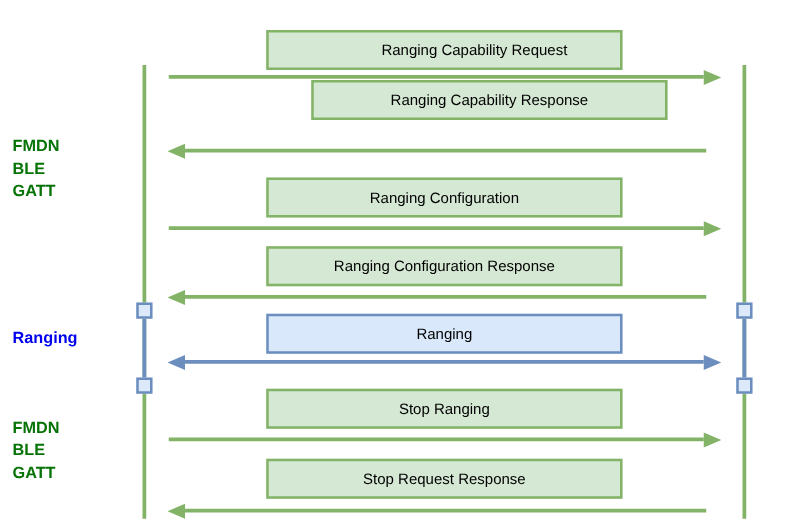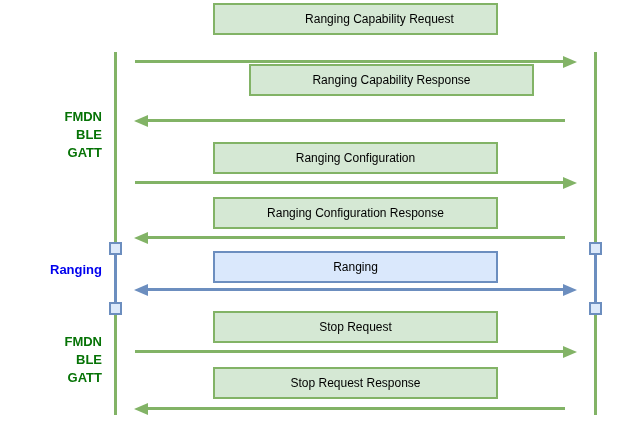--- a/index.html
+++ b/index.html
@@ -36,29 +36,29 @@
   .msg-box.blue  { background:var(--blue-fill,#dae8fc);  border-color:var(--blue-stroke,#6c8ebf); }
   .arrow { position:absolute; height:13px; display:flex; align-items:center; }
   .arrow .shaft { flex:1; height:3px; background:var(--green-stroke,#82b366); }
   .arrow.blue-arrow .shaft { background:var(--blue-stroke,#6c8ebf); }
   .head { width:0; height:0; border-top:6px solid transparent; border-bottom:6px solid transparent; }
   .head.right { border-left:14px solid var(--green-stroke,#82b366); }
   .head.left  { border-right:14px solid var(--green-stroke,#82b366); }
   .blue-arrow .head.right { border-left-color:var(--blue-stroke,#6c8ebf); }
   .blue-arrow .head.left  { border-right-color:var(--blue-stroke,#6c8ebf); }
   .phase-label {
-    position:absolute; left:10px; width:92px; text-align:right;
+    position:absolute; left:10px; width:92px; text-align:left;
     font-weight:bold; font-size:13px; line-height:18px; white-space:pre-line;
   }
   #phase-top     { top:108px; color:var(--phase-label-green,#067306); }
   #phase-ranging { top:261px; color:var(--phase-label-blue,#0000ee); }
   #phase-bottom  { top:333px; color:var(--phase-label-green,#067306); }
 
   
-  #box-0 { top:3px;padding-left:48px; }  #arrow-0 { top:55px;  left:135px; width:442px; }
+  #box-0 { top:24px;padding-left:48px; }  #arrow-0 { top:55px;  left:135px; width:442px; }
   #box-1 { top:64px;margin-left:36px; }  #arrow-1 { top:114px; left:134px; width:431px; }
   #box-2 { top:142px;text-align:center; } #arrow-2 { top:176px; left:135px; width:442px; }
   #box-3 { top:197px;align-items:center; } #arrow-3 { top:231px; left:134px; width:431px; }
   #box-4 { top:251px; } #arrow-4 { top:283px; left:134px; width:443px; }
   #box-5 { top:311px; } #arrow-5 { top:345px; left:135px; width:442px; }
   #box-6 { top:367px; } #arrow-6 { top:402px; left:134px; width:431px; }
 </style>
 </head>
 <body>
 
@@ -114,21 +114,21 @@
 <div class="msg-box blue" id="box-4">
   <span>Ranging</span>
 </div>
 <div class="arrow blue-arrow" id="arrow-4">
   <div class="head left"></div>
   <div class="shaft"></div>
   <div class="head right"></div>
 </div>
 
 <div class="msg-box green" id="box-5">
-  <span>Stop Request</span>
+  <span>Stop Ranging</span>
 </div>
 <div class="arrow" id="arrow-5">
   <div class="shaft"></div>
   <div class="head right"></div>
 </div>
 
 <div class="msg-box green" id="box-6">
   <span>Stop Request Response</span>
 </div>
 <div class="arrow" id="arrow-6">

